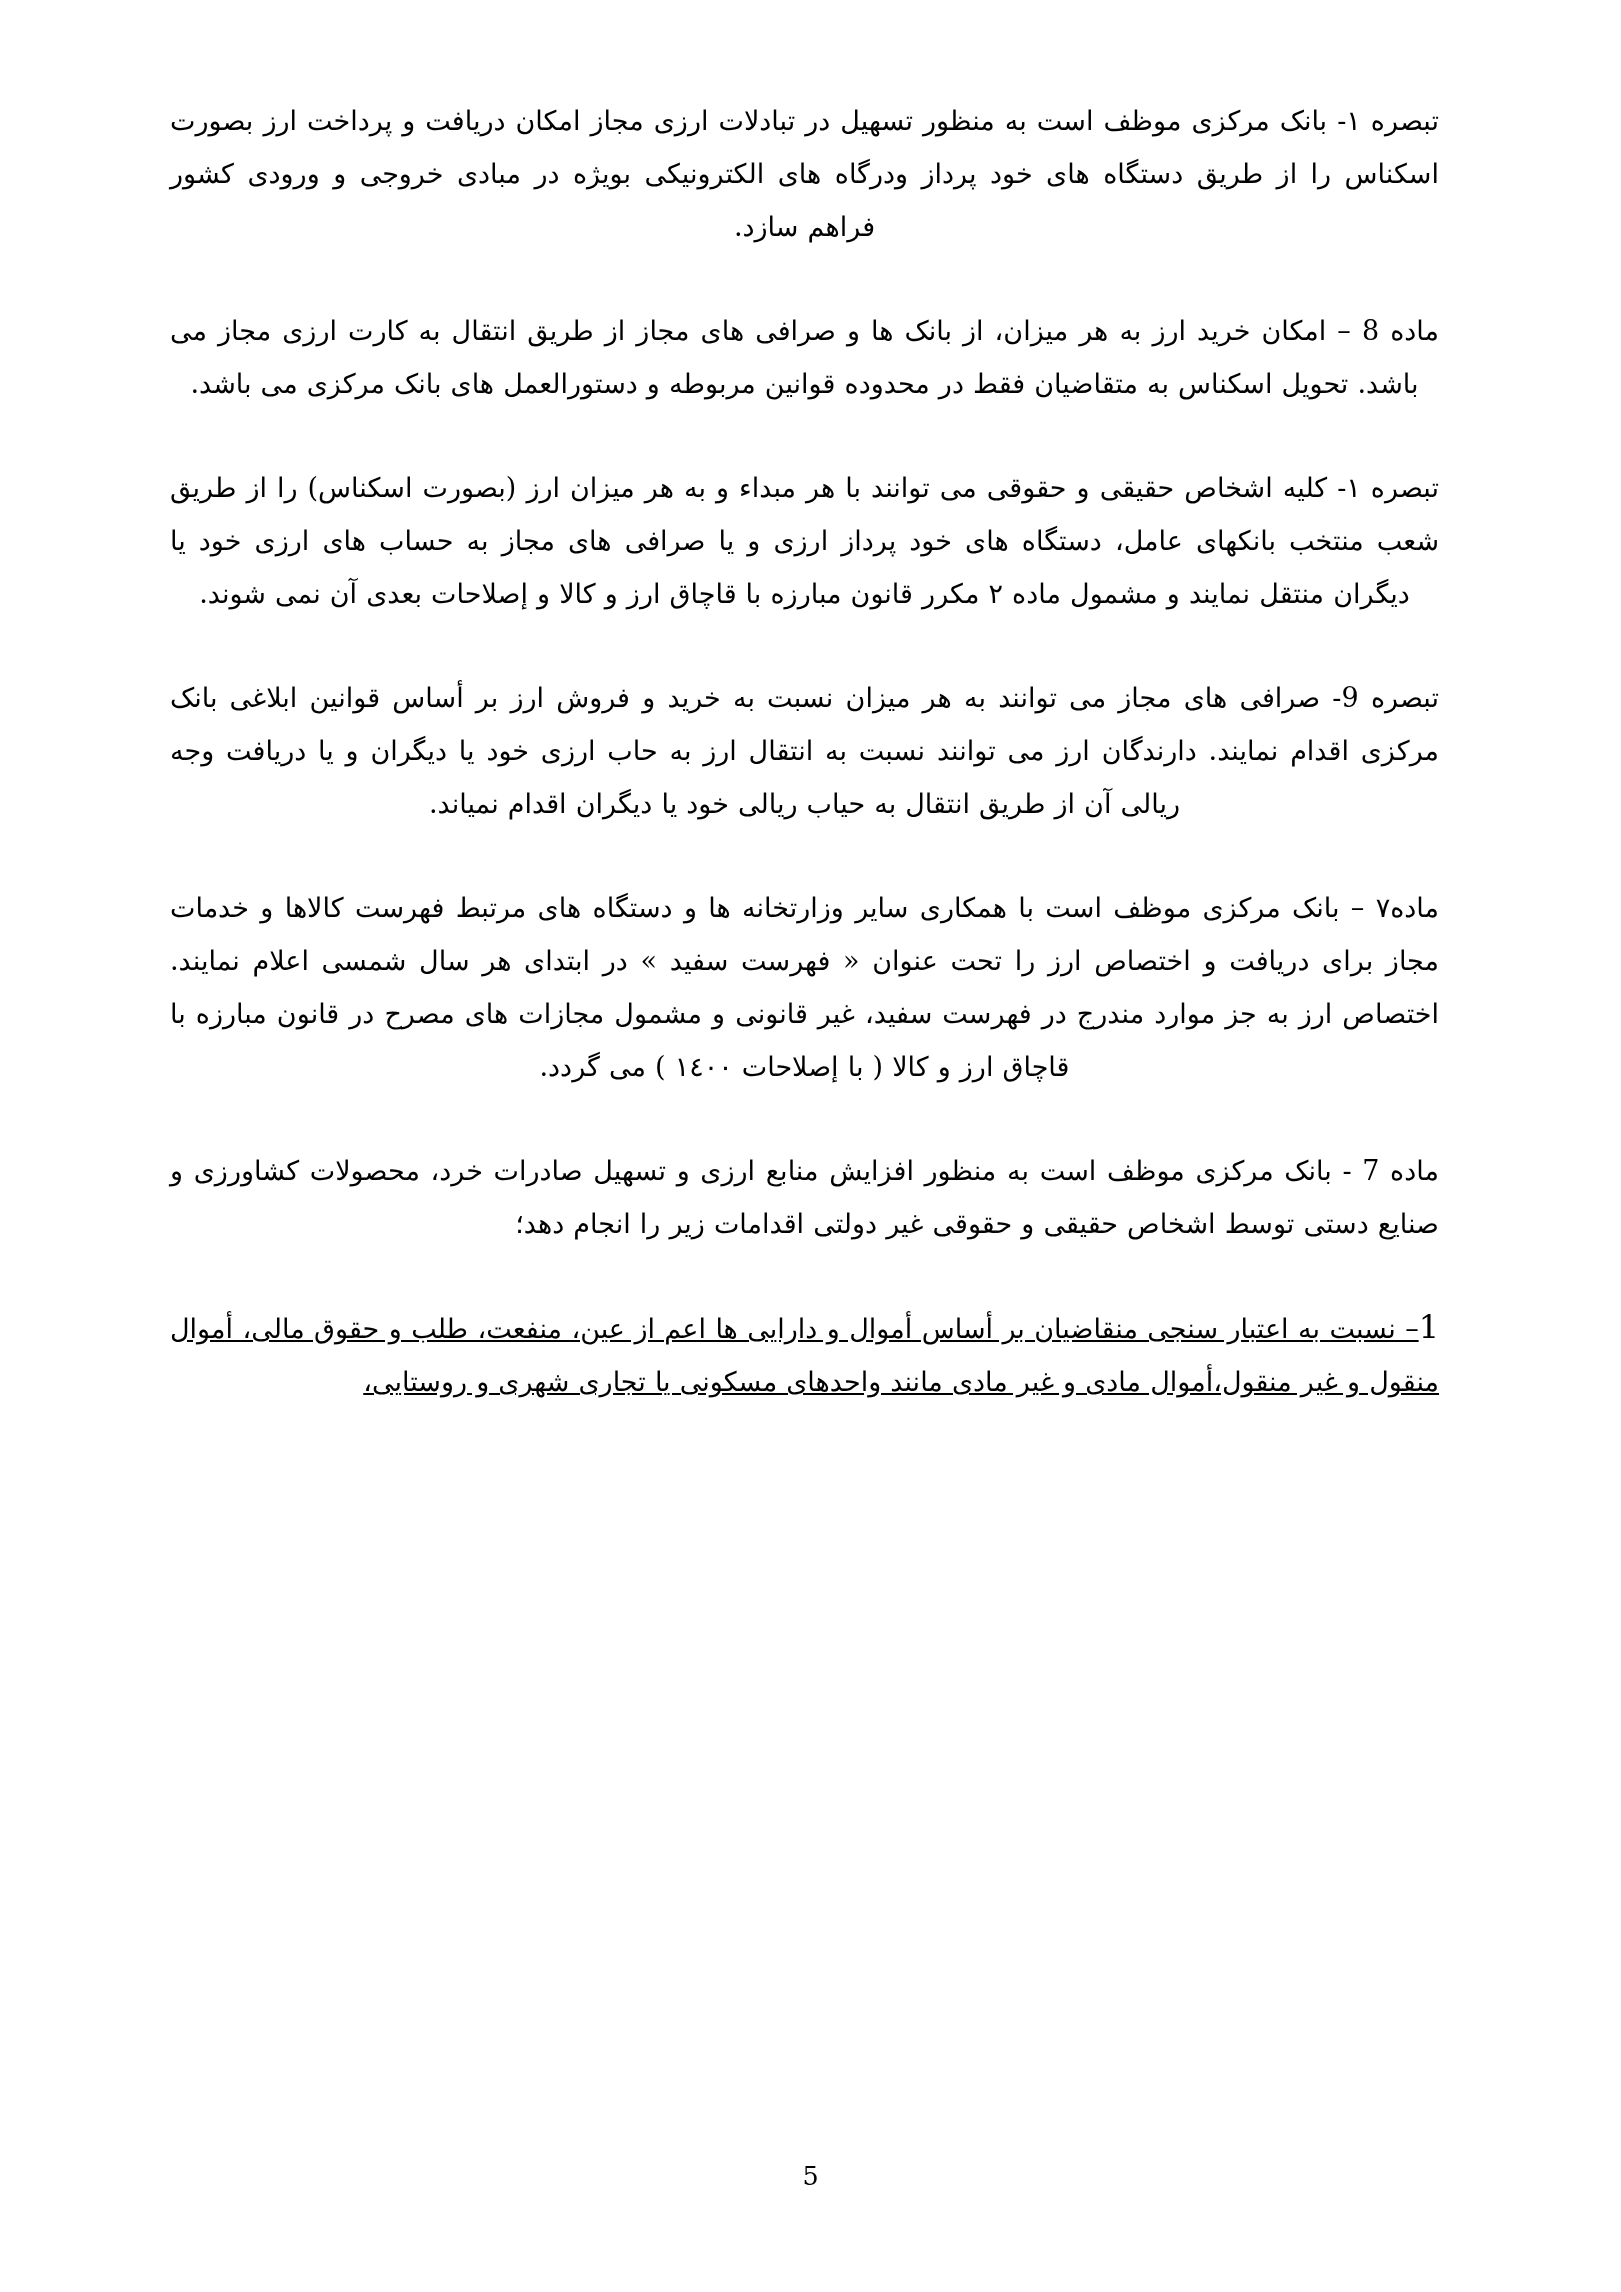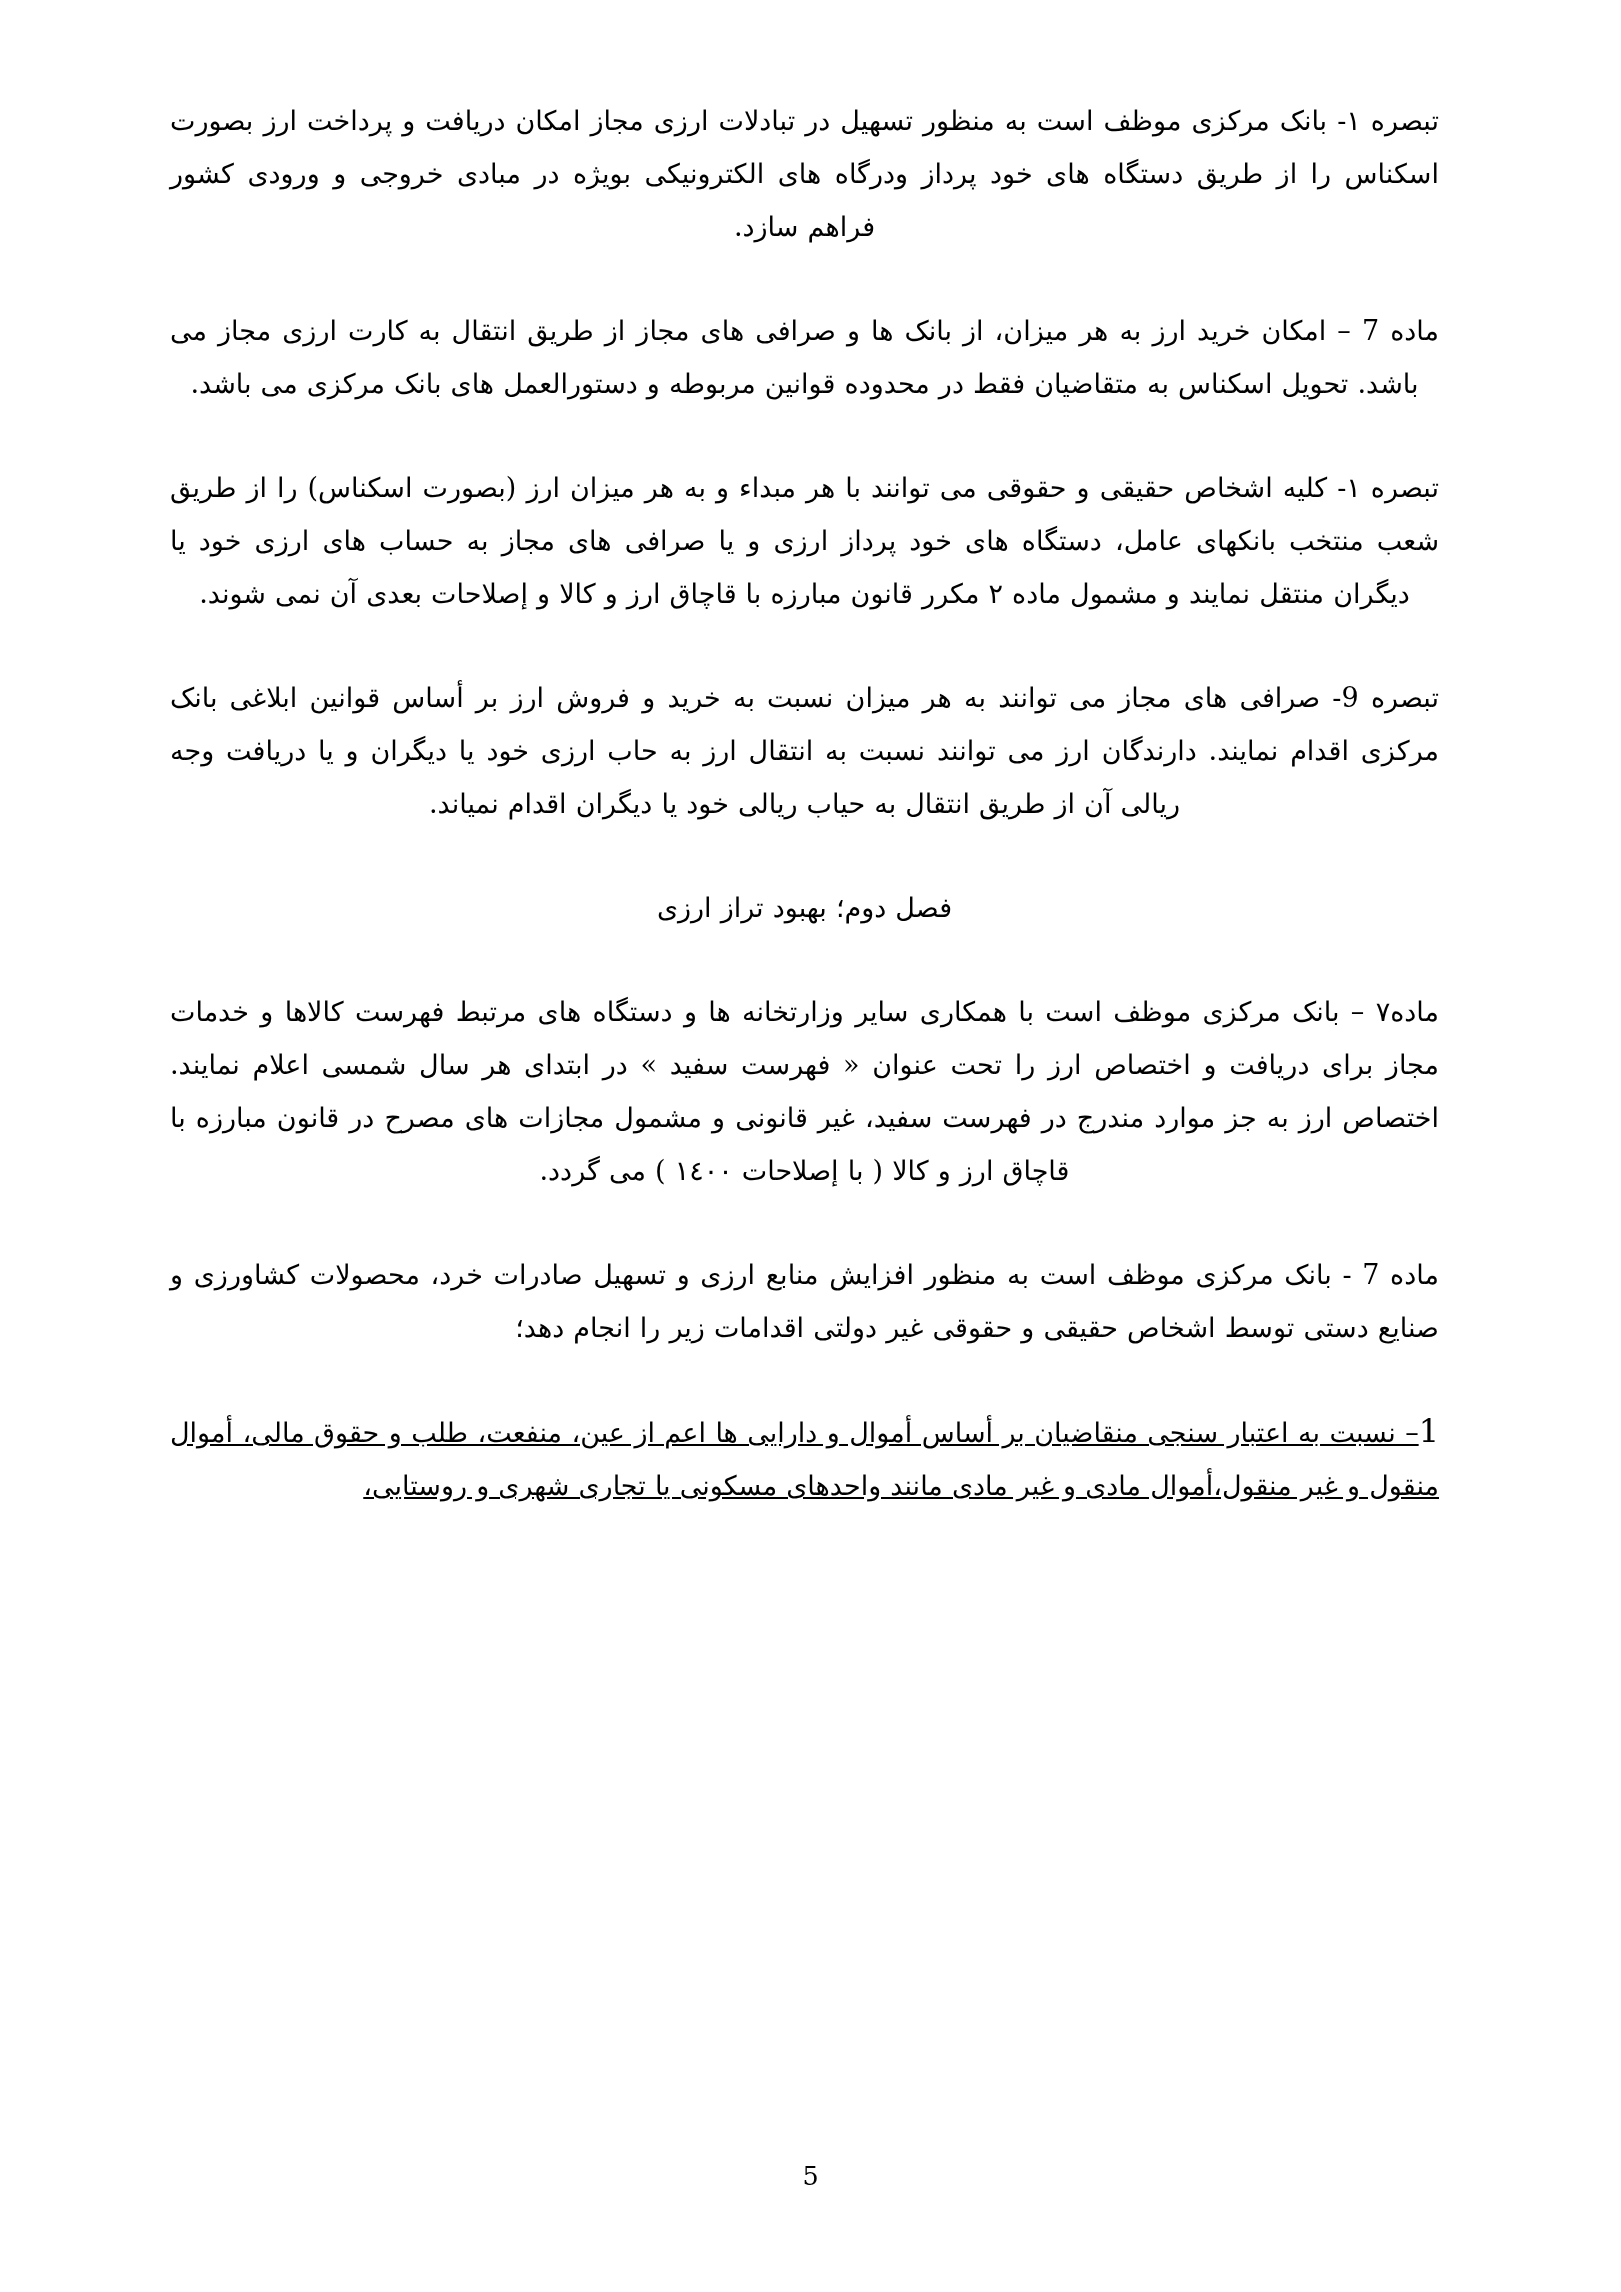--- a/index.html
+++ b/index.html
@@ -81,28 +81,27 @@
 </style>
 </head>
 <body>
 
 <div class="page">
 
   <div class="content">
 
     <p class="para">تبصره ۱- بانک مرکزی موظف است به منظور تسهیل در تبادلات ارزی مجاز امکان دریافت و پرداخت ارز بصورت اسکناس را از طریق دستگاه های خود پرداز ودرگاه های الکترونیکی بویژه در مبادی خروجی و ورودی کشور فراهم سازد.</p>
 
-    <p class="para">ماده 7 – امکان خرید ارز به هر میزان، از بانک ها و صرافی های مجاز از طریق انتقال به کارت ارزی مجاز می باشد. تحویل اسکناس به متقاضیان فقط در محدوده قوانین مربوطه و دستورالعمل های بانک مرکزی می باشد.</p>
+    <p class="para">ماده 8 – امکان خرید ارز به هر میزان، از بانک ها و صرافی های مجاز از طریق انتقال به کارت ارزی مجاز می باشد. تحویل اسکناس به متقاضیان فقط در محدوده قوانین مربوطه و دستورالعمل های بانک مرکزی می باشد.</p>
 
     <p class="para">تبصره ۱- کلیه اشخاص حقیقی و حقوقی می توانند با هر مبداء و به هر میزان ارز (بصورت اسکناس) را از طریق شعب منتخب بانکهای عامل، دستگاه های خود پرداز ارزی و یا صرافی های مجاز به حساب های ارزی خود یا دیگران منتقل نمایند و مشمول ماده ۲ مکرر قانون مبارزه با قاچاق ارز و کالا و إصلاحات بعدی آن نمی شوند.</p>
 
     <p class="para">تبصره 9- صرافی های مجاز می توانند به هر میزان نسبت به خرید و فروش ارز بر أساس قوانین ابلاغی بانک مرکزی اقدام نمایند. دارندگان ارز می توانند نسبت به انتقال ارز به حاب ارزی خود یا دیگران و یا دریافت وجه ریالی آن از طریق انتقال به حیاب ریالی خود یا دیگران اقدام نمیاند.</p>
 
 
-    <p class="para heading-line">فصل دوم؛ بهبود تراز ارزی</p>
 
     <p class="para">ماده۷ – بانک مرکزی موظف است با همکاری سایر وزارتخانه ها و دستگاه های مرتبط فهرست کالاها و خدمات مجاز برای دریافت و اختصاص ارز را تحت عنوان « فهرست سفید » در ابتدای هر سال شمسی اعلام نمایند. اختصاص ارز به جز موارد مندرج در فهرست سفید، غیر قانونی و مشمول مجازات های مصرح در قانون مبارزه با قاچاق ارز و کالا ( با إصلاحات ۱٤۰۰ ) می گردد.</p>
 
     <p class="para last-right">ماده 7 - بانک مرکزی موظف است به منظور افزایش منابع ارزی و تسهیل صادرات خرد، محصولات کشاورزی و صنایع دستی توسط اشخاص حقیقی و حقوقی غیر دولتی اقدامات زیر را انجام دهد؛</p>
 
     <p class="para item-list last-right">
       <span class="item-marker">1</span><span>– نسبت به اعتبار سنجی منقاضیان بر أساس أموال و دارایی ها اعم از عین، منفعت، طلب و حقوق مالی، أموال منقول و غیر منقول،أموال مادی و غیر مادی مانند واحدهای مسکونی یا تجاری شهری و روستایی،</span>
     </p>
 
   </div>

